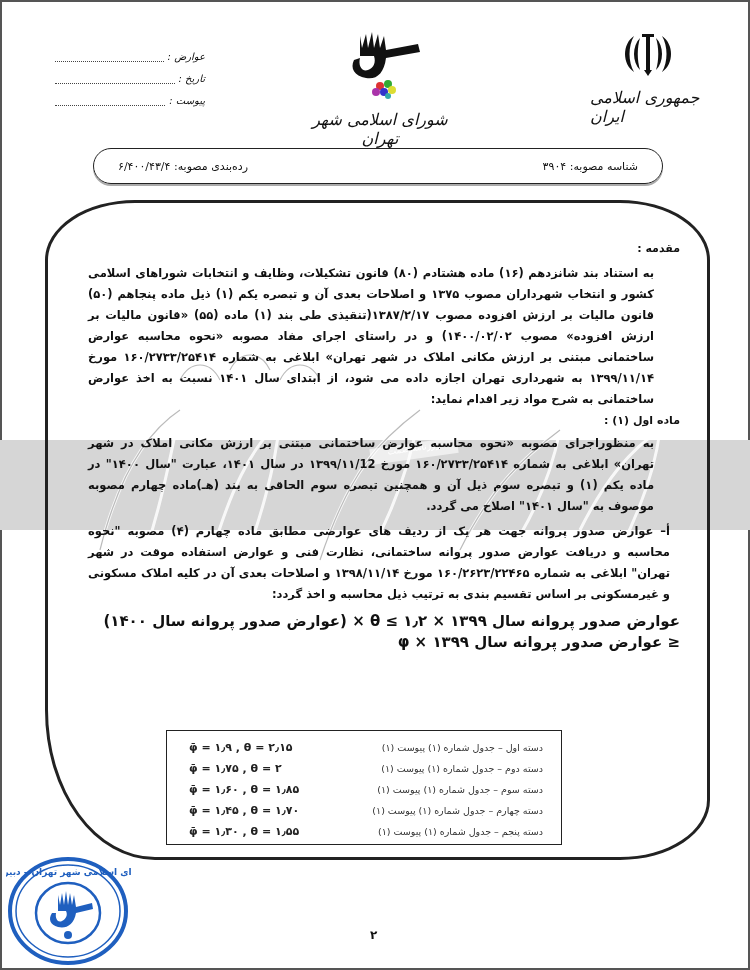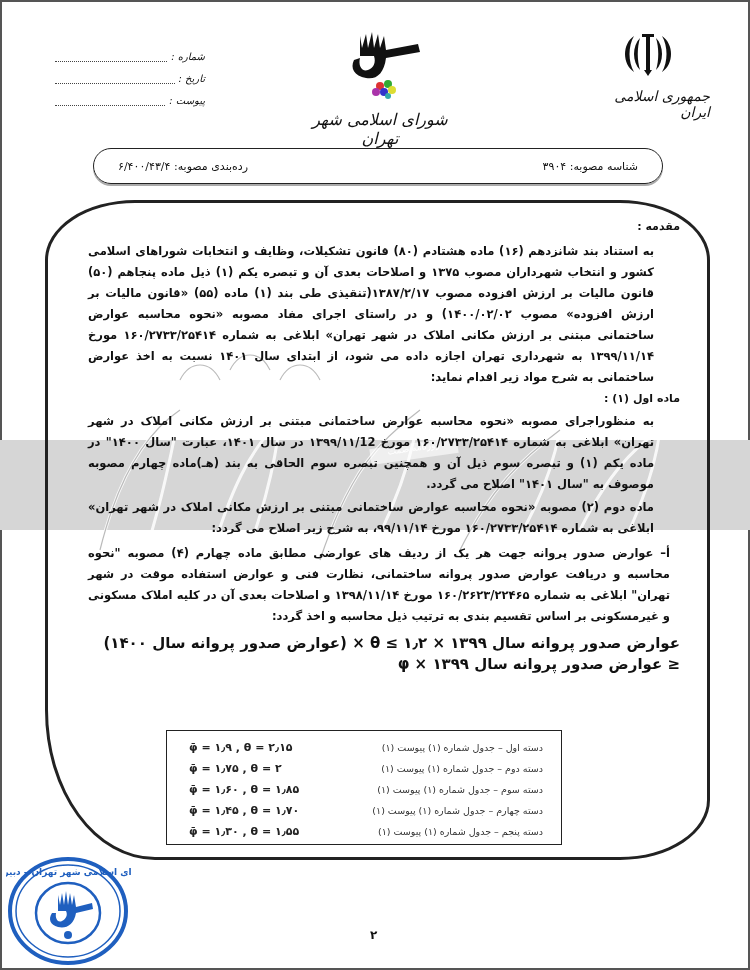--- a/index.html
+++ b/index.html
@@ -1,36 +1,36 @@
 <!DOCTYPE html>
 <html><head>
 <meta charset="utf-8">
 <style>
   html, body { margin: 0; padding: 0; background: #ffffff; }
   body { width: 750px; height: 970px; position: relative; overflow: hidden; font-family: "DejaVu Sans", sans-serif; color: #111; }
   .page-frame { position: absolute; left: 0; top: 0; width: 746px; height: 966px; border: 2px solid #555; background: #fff; }
 
   
   .emblem { position: absolute; left: 620px; top: 30px; width: 56px; height: 50px; }
-  .emblem-caption { position: absolute; left: 590px; top: 88px; width: 120px; text-align: right; font-size: 14px; font-style: italic; direction: rtl; }
+  .emblem-caption { position: absolute; left: 590px; top: 88px; width: 120px; text-align: left; font-size: 16px; font-style: italic; direction: rtl; }
   .council-logo { position: absolute; left: 330px; top: 28px; width: 110px; height: 80px; }
   .council-caption { position: absolute; left: 300px; top: 110px; width: 160px; text-align: center; font-size: 16px; font-style: italic; direction: rtl; }
 
   .meta-fields { position: absolute; left: 55px; top: 40px; width: 150px; direction: rtl; font-size: 10px; }
   .meta-row { display: flex; align-items: flex-end; height: 22px; }
   .meta-label { white-space: nowrap; margin-left: 4px; font-style: italic; }
   .meta-line { flex: 1; border-bottom: 1px dotted #444; height: 6px; }
 
   
   .res-bar { position: absolute; left: 93px; top: 148px; width: 570px; height: 36px; border: 1.5px solid #222; border-radius: 20px; direction: rtl; display: flex; align-items: center; justify-content: space-between; padding: 0 24px; box-sizing: border-box; font-size: 11px; box-shadow: 0 2px 0 #aaa; }
 
   
   .body-box { position: absolute; left: 45px; top: 200px; width: 665px; height: 660px; border: 3px solid #222; border-radius: 90px 90px 90px 110px / 60px 60px 60px 150px; box-sizing: border-box; }
 
-  .content { position: absolute; left: 80px; top: 216px; width: 600px; direction: rtl; font-size: 11.5px; line-height: 21px; font-weight: bold; }
+  .content { position: absolute; left: 80px; top: 238px; width: 600px; direction: rtl; font-size: 11.5px; line-height: 21px; font-weight: bold; }
   .heading { font-size: 11px; font-weight: bold; margin: 0; }
   .para { margin: 0 0 0 8px; padding-right: 26px; text-align: justify; text-align-last: right; }
   .para-intro { padding-right: 26px; margin-top: 4px; }
 
   .band { position: absolute; left: 0; top: 440px; width: 750px; height: 90px; background: #d6d6d6; z-index: 0; }
   .watermark { position: absolute; left: 60px; top: 350px; width: 650px; height: 240px; z-index: 1; pointer-events: none; }
   .wm-tag { position: absolute; left: 370px; top: 443px; width: 88px; height: 16px; background: rgba(255,255,255,0.6); transform: rotate(-8deg); font-size: 9px; color: #fff; text-align: center; z-index: 2; direction: rtl; }
   .content { z-index: 3; }
 
   .formula { direction: rtl; font-size: 15px; margin-top: 6px; padding-right: 0; margin-left: 15px; }
@@ -66,21 +66,21 @@
   <circle cx="58" cy="56" r="4" fill="#3a3"></circle>
   <circle cx="54" cy="64" r="4" fill="#33c"></circle>
   <circle cx="62" cy="62" r="4" fill="#dd3"></circle>
   <circle cx="46" cy="64" r="4" fill="#a3a"></circle>
   <circle cx="58" cy="68" r="3" fill="#3aa"></circle>
 </svg>
 <div class="council-caption">شورای اسلامی شهر تهران</div>
 
 <div class="meta-fields">
   <div class="meta-row">
-    <span class="meta-label">شماره :</span>
+    <span class="meta-label">عوارض :</span>
     <span class="meta-line"></span>
   </div>
   <div class="meta-row">
     <span class="meta-label">تاریخ :</span>
     <span class="meta-line"></span>
   </div>
   <div class="meta-row">
     <span class="meta-label">پیوست :</span>
     <span class="meta-line"></span>
   </div>
@@ -114,21 +114,20 @@
 </svg>
 <div class="wm-tag">روزنامه صمت</div>
 
 <div class="body-box"></div>
 
 <div class="content">
   <p class="heading">مقدمه :</p>
   <p class="para para-intro">به استناد بند شانزدهم (۱۶) ماده هشتادم (۸۰) قانون تشکیلات، وظایف و انتخابات شوراهای اسلامی کشور و انتخاب شهرداران مصوب ۱۳۷۵ و اصلاحات بعدی آن و تبصره یکم (۱) ذیل ماده پنجاهم (۵۰) قانون مالیات بر ارزش افزوده مصوب ۱۳۸۷/۲/۱۷(تنقیذی طی بند (۱) ماده (۵۵) «قانون مالیات بر ارزش افزوده» مصوب ۱۴۰۰/۰۲/۰۲) و در راستای اجرای مفاد مصوبه «نحوه محاسبه عوارض ساختمانی مبتنی بر ارزش مکانی املاک در شهر تهران» ابلاغی به شماره ۱۶۰/۲۷۳۳/۲۵۴۱۴ مورخ ۱۳۹۹/۱۱/۱۴ به شهرداری تهران اجازه داده می شود، از ابتدای سال ۱۴۰۱ نسبت به اخذ عوارض ساختمانی به شرح مواد زیر اقدام نماید:</p>
   <p class="heading" style="margin-top:0">ماده اول (۱) :</p>
   <p class="para" style="margin-top:2px">به منظوراجرای مصوبه «نحوه محاسبه عوارض ساختمانی مبتنی بر ارزش مکانی املاک در شهر تهران» ابلاغی به شماره ۱۶۰/۲۷۳۳/۲۵۴۱۴ مورخ ۱۳۹۹/۱۱/12 در سال ۱۴۰۱، عبارت "سال ۱۴۰۰" در ماده یکم (۱) و تبصره سوم ذیل آن و همچنین تبصره سوم الحاقی به بند (هـ)ماده چهارم مصوبه موصوف به "سال ۱۴۰۱" اصلاح می گردد.</p>
-  <p class="para" style="margin-top:2px">ماده دوم (۲) مصوبه «نحوه محاسبه عوارض ساختمانی مبتنی بر ارزش مکانی املاک در شهر تهران» ابلاغی به شماره ۱۶۰/۲۷۳۳/۲۵۴۱۴ مورخ ۹۹/۱۱/۱۴، به شرح زیر اصلاح می گردد:</p>
   <p class="para" style="padding-right:10px;margin-top:4px">أ– عوارض صدور پروانه جهت هر یک از ردیف های عوارضی مطابق ماده چهارم (۴) مصوبه "نحوه محاسبه و دریافت عوارض صدور پروانه ساختمانی، نظارت فنی و عوارض استفاده موقت در شهر تهران" ابلاغی به شماره ۱۶۰/۲۶۲۳/۲۲۴۶۵ مورخ ۱۳۹۸/۱۱/۱۴ و اصلاحات بعدی آن در کلیه املاک مسکونی و غیرمسکونی بر اساس تقسیم بندی به ترتیب ذیل محاسبه و اخذ گردد:</p>
   <p class="formula">عوارض صدور پروانه سال ۱۳۹۹ × θ ≤ ۱٫۲ × (عوارض صدور پروانه سال ۱۴۰۰) ≤ عوارض صدور پروانه سال ۱۳۹۹ × φ</p>
 </div>
 
 <div class="dtable">
   <div class="dtrow">
     <span class="cat">دسته اول – جدول شماره (۱) پیوست (۱)</span>
     <span class="coef">φ̄ = ۱٫۹ , θ = ۲٫۱۵</span>
   </div>
   <div class="dtrow">

